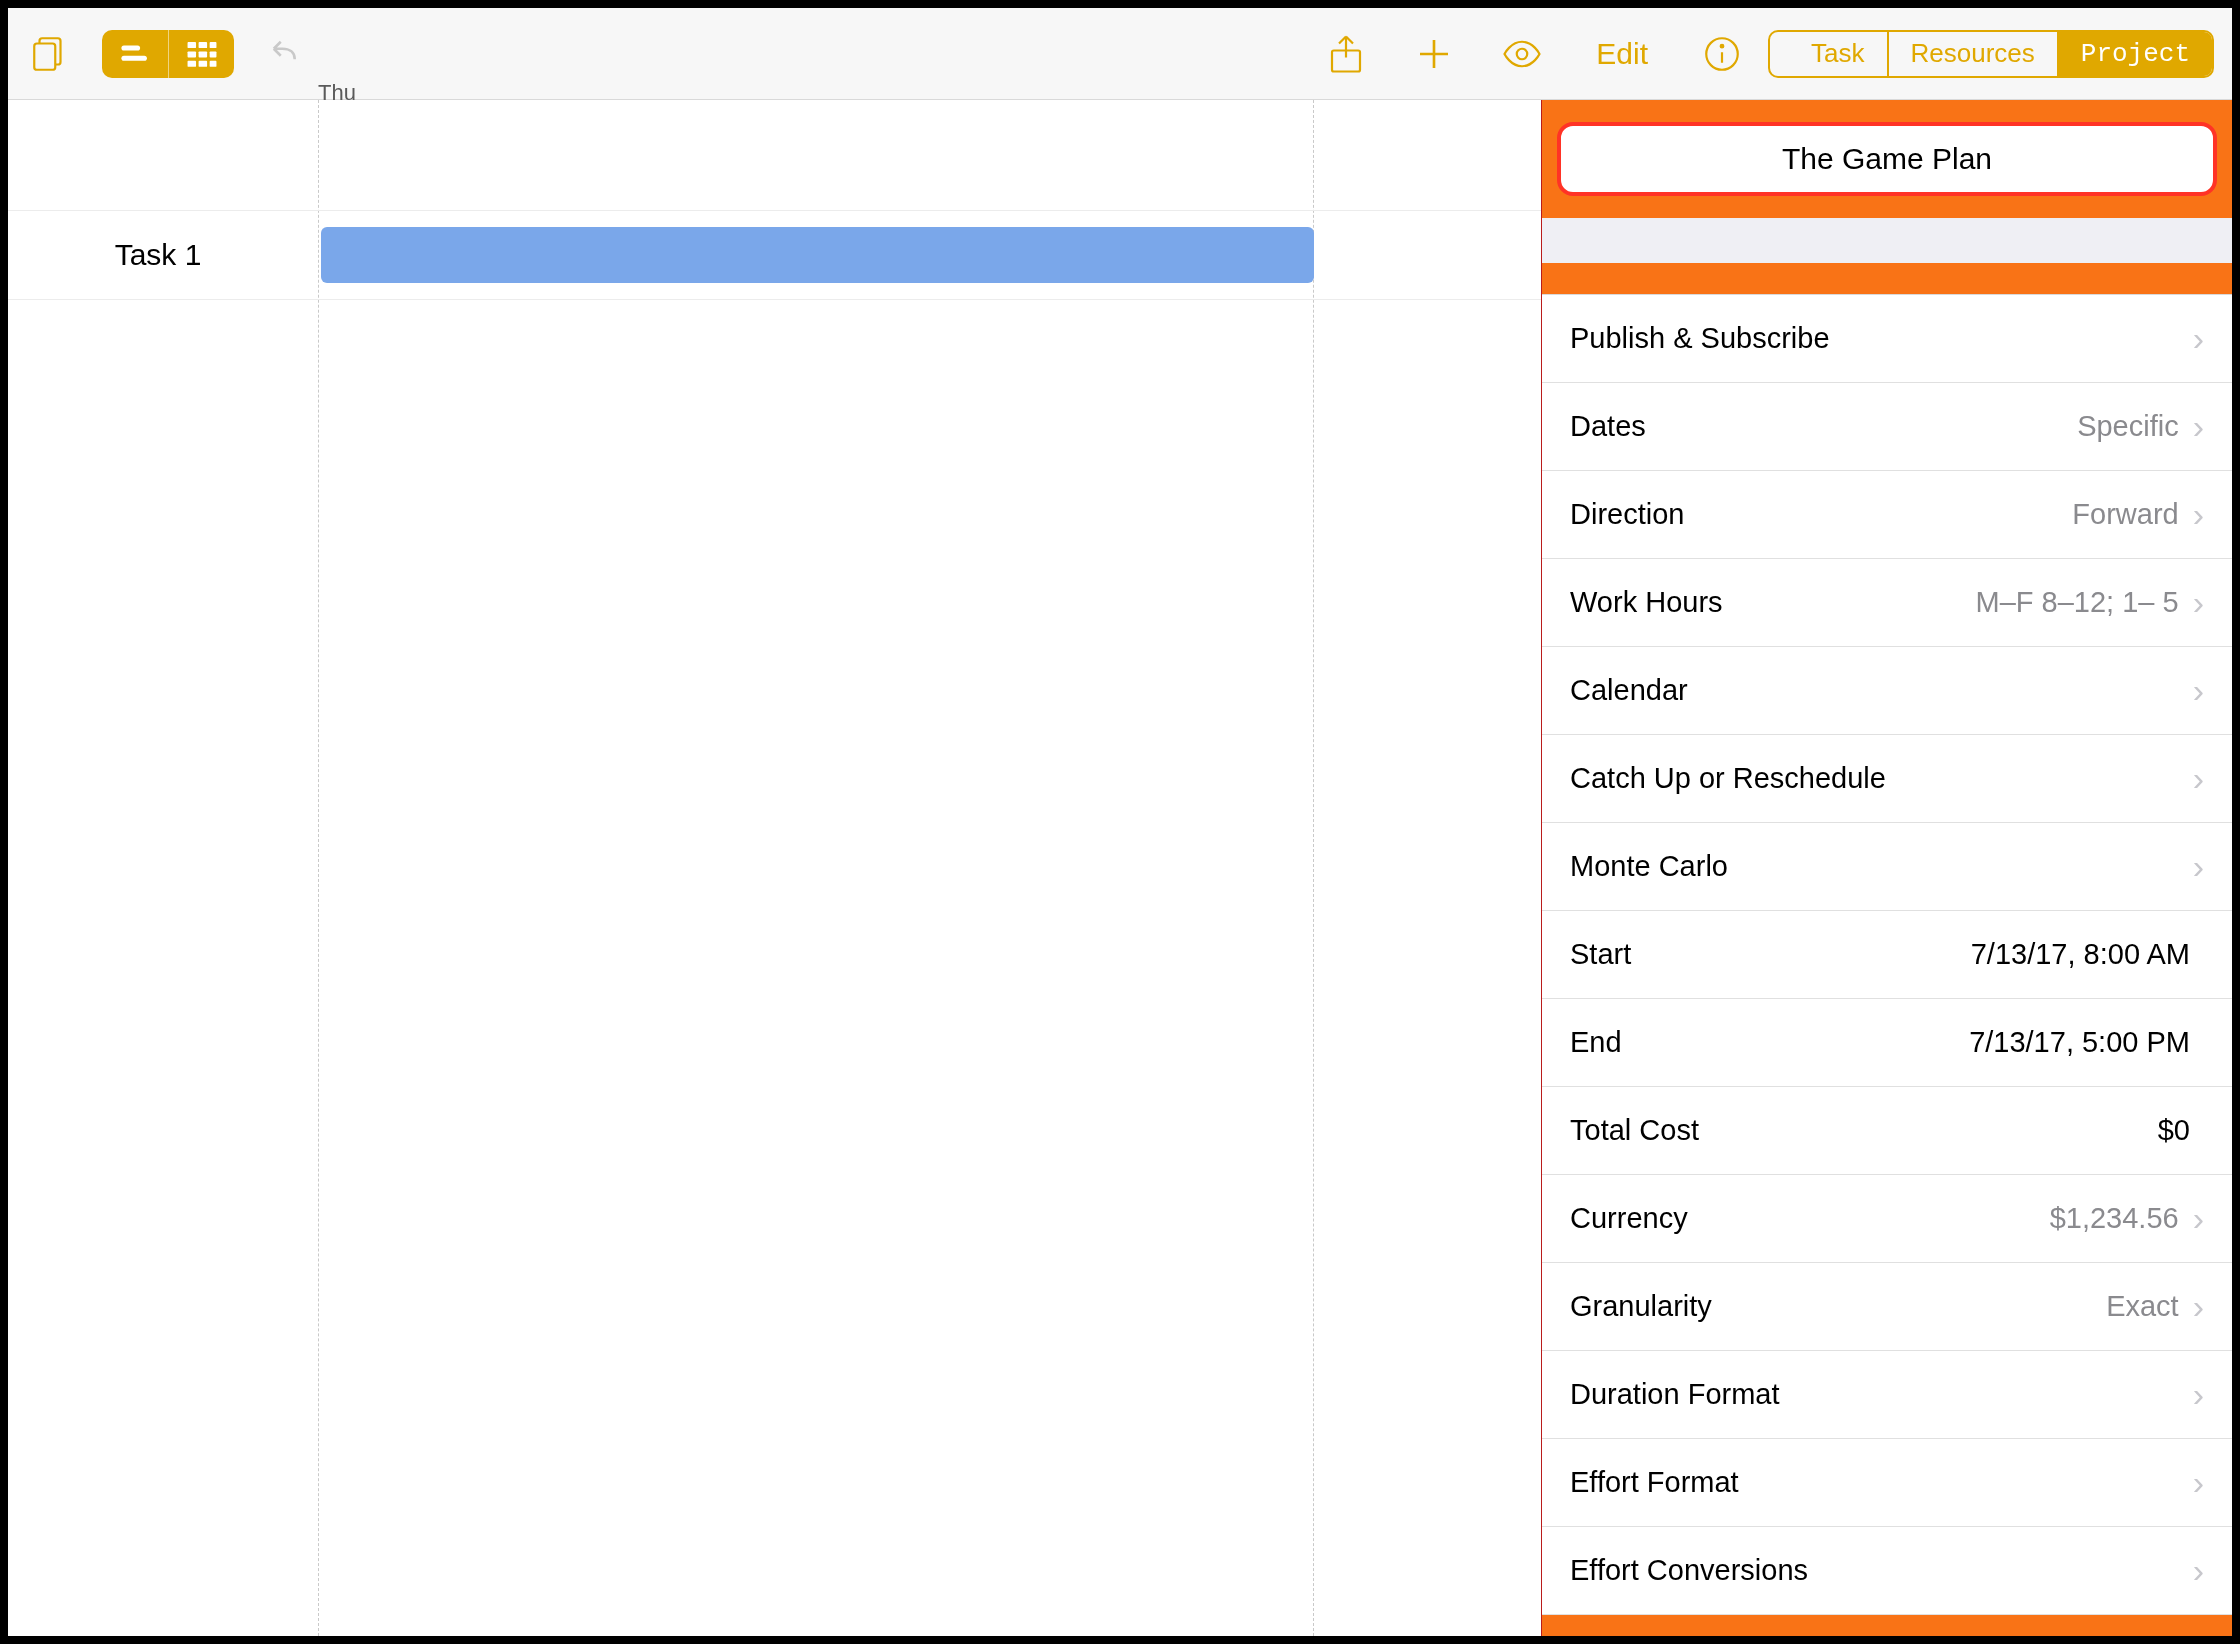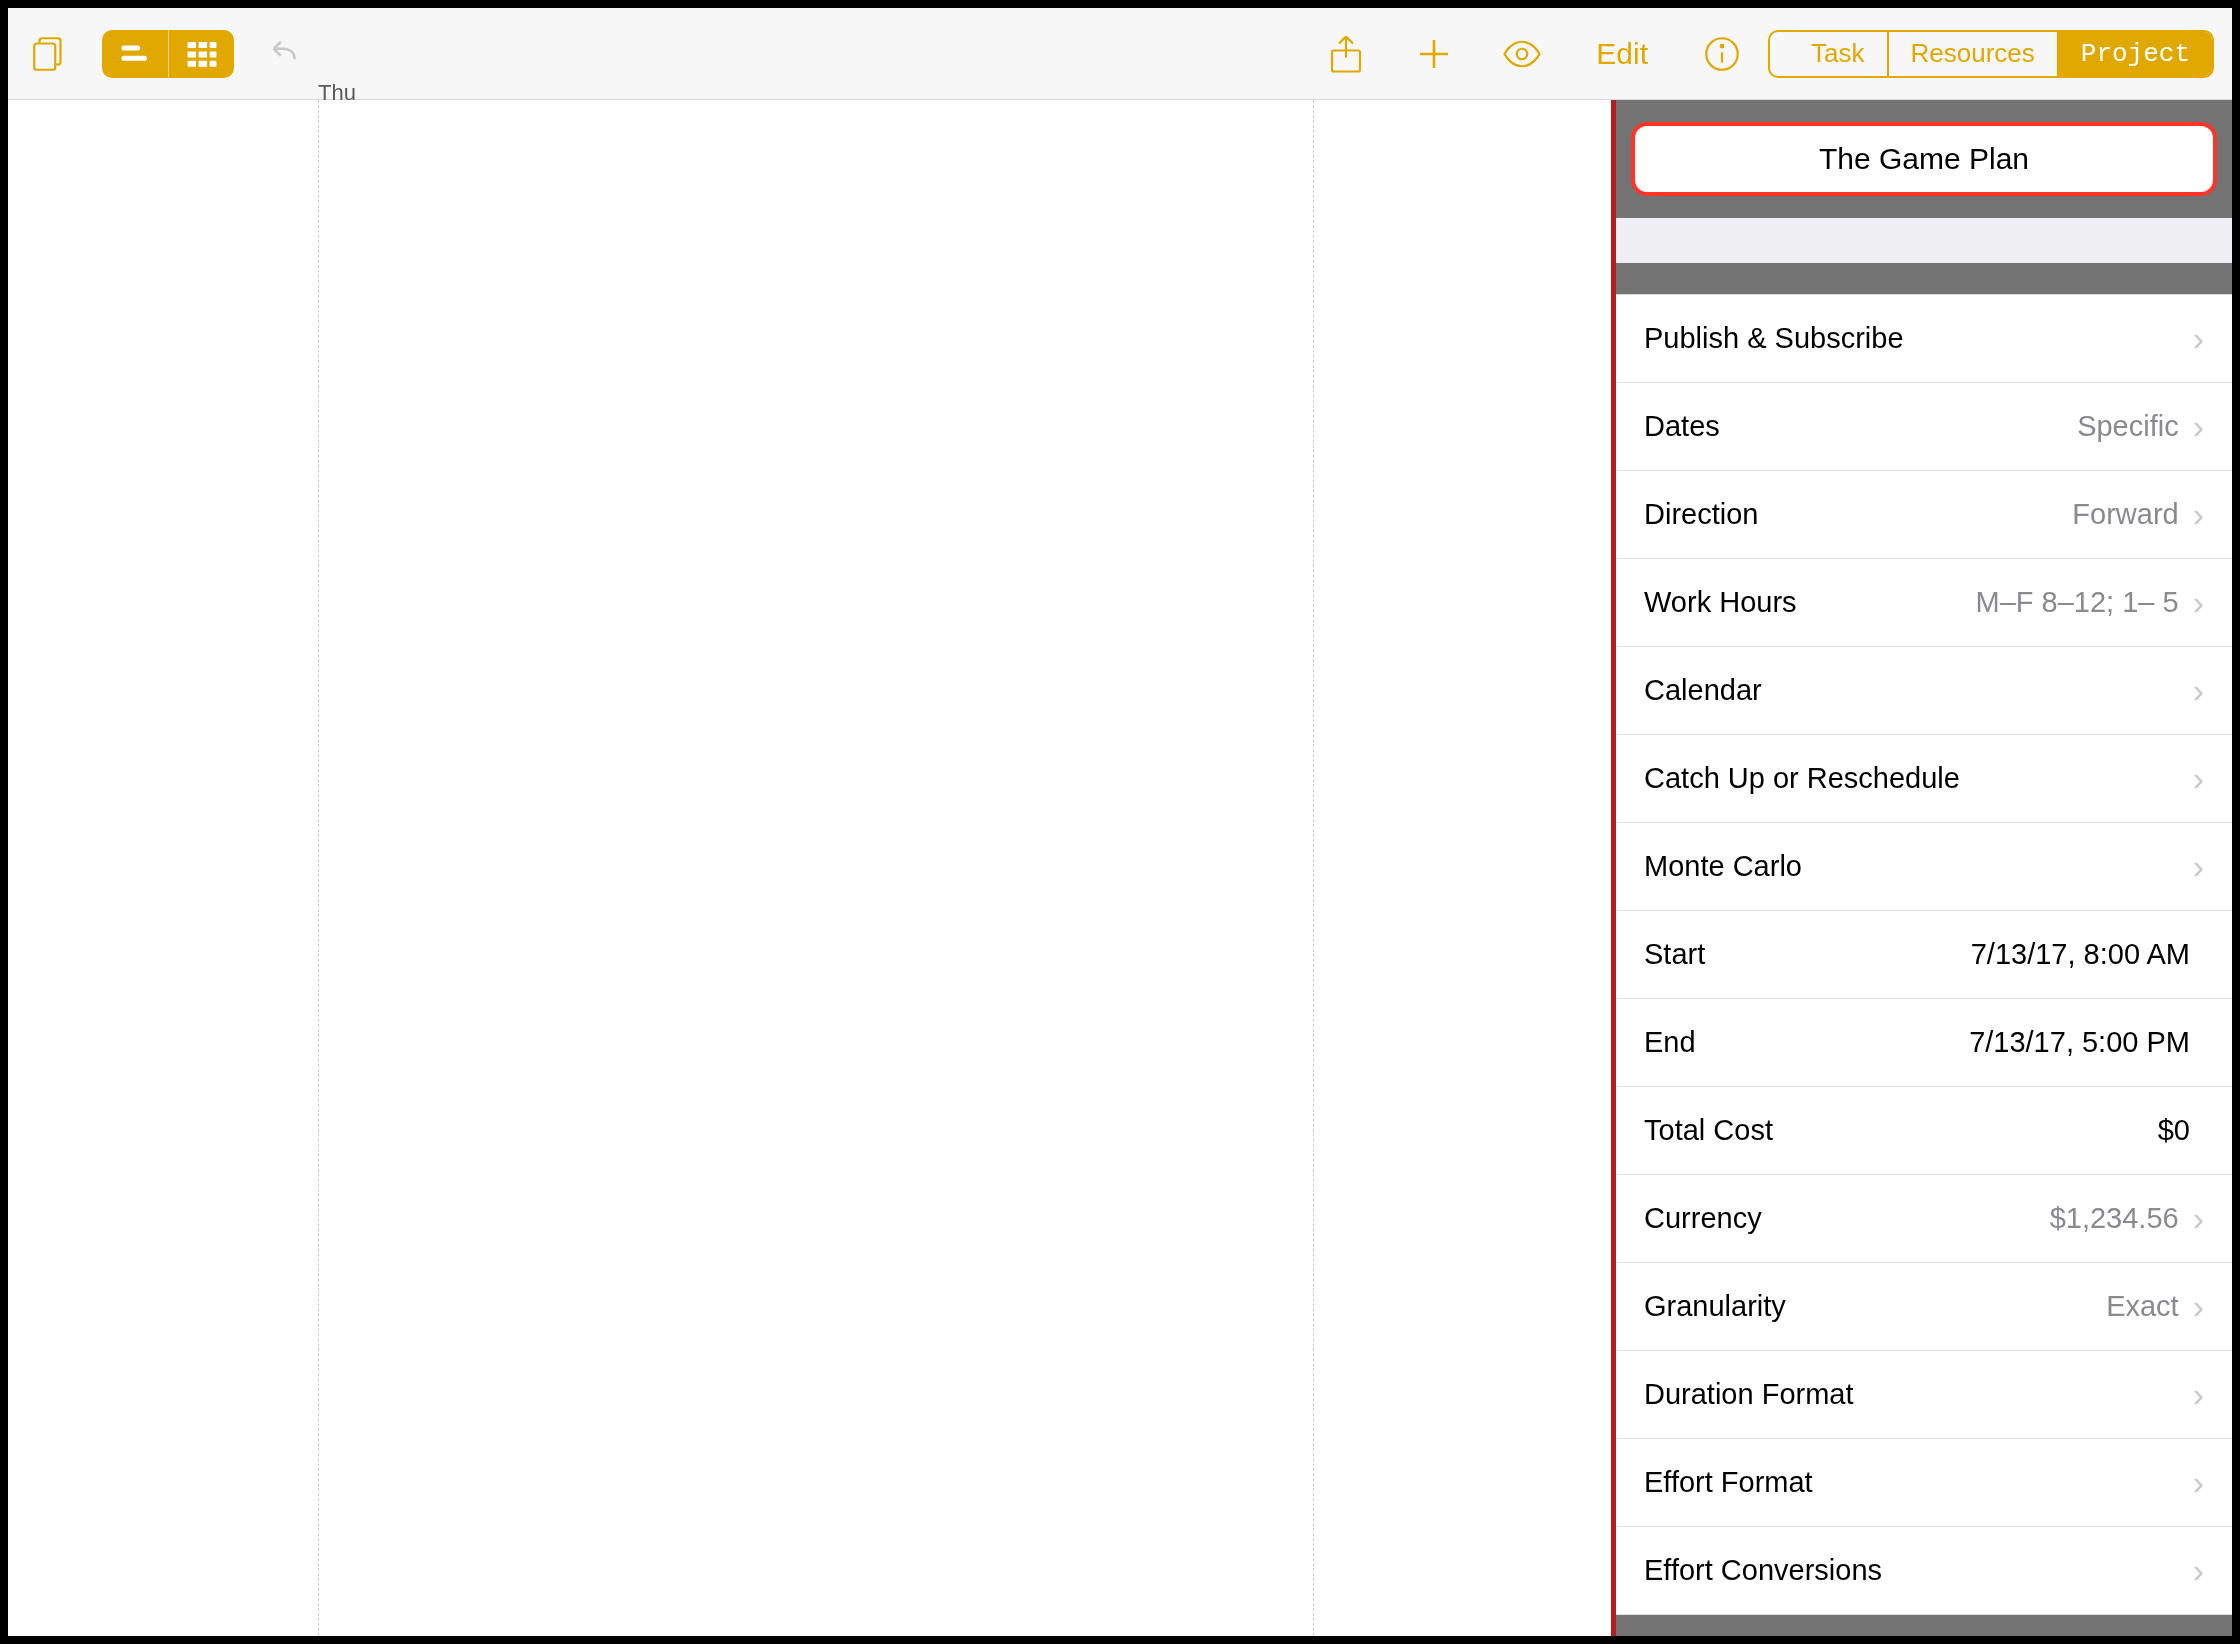--- a/index.html
+++ b/index.html
@@ -38,21 +38,21 @@
   .seg-btn .seg + .seg { border-left:1px solid rgba(255,255,255,0.5);}
   .edit-btn { color:#e0a800; font-size:30px; cursor:pointer; padding: 0 10px;}
   .tab-seg { display:flex; border:2px solid #e0a800; border-radius:10px; overflow:hidden; height:48px;padding-left:19px;}
   .tab-seg .tab { padding:0 22px; display:flex; align-items:center; font-size:26px; color:#e0a800; cursor:pointer;}
   .tab-seg .tab + .tab { border-left:2px solid #e0a800;}
   .tab-seg .tab.active { background:#e0a800; color:#fff;font-family:Liberation Mono, monospace;}
 
   
   .content { flex:1; display:flex; min-height:0;}
   .gantt-area { flex:1; display:flex; flex-direction:row; min-width:0;}
-  .inspector { width:621px; border-left:5px solid #b91c1c; background:#737373; overflow:auto; }
+  .inspector { width:691px; border-left:1px solid #b91c1c; background:#f97316; overflow:auto; }
 
   
   .gantt-header { height:38px; background:#f3f3f3; border-bottom:1px solid #d9d9d9; position:relative; font-size:22px; color:#5a5a5a;}
   .gantt-header .date-cell { position:absolute; left:310px; right:0; top:0; bottom:0; display:flex;}
   .gantt-header .date-label { flex:1; display:flex; align-items:center; justify-content:center;}
   .gantt-body { position:relative; flex:1; background:#fff;}
   .col-divider { position:absolute; top:0; bottom:0; border-left:1px dashed #c9c9c9;}
   .col-divider.c1 { left:310px;}
   .col-divider.c2 { left:1305px;}
   .task-row { position:absolute; top:110px; left:0; right:0; height:90px; display:flex; align-items:center; border-top:1px solid #ececec; border-bottom:1px solid #ececec;}
@@ -153,20 +153,24 @@
     <div class="gantt-area">
       <div class="gantt-header">
         <div class="left-cell"></div>
         <div class="date-cell">
           <div class="date-label">Thu Jul 13</div>
         </div>
       </div>
       <div class="gantt-body">
         <div class="col-divider c1"></div>
         <div class="col-divider c2"></div>
+        <div class="task-row">
+          <div class="task-label">Task 1</div>
+          <div class="task-bar"></div>
+        </div>
       </div>
     </div>
 
     <div class="inspector">
       <div class="title-field-wrap">
         <input class="title-input" value="The Game Plan" style="">
       </div>
       <div class="insp-gap"></div>
       <div class="insp-list">
         <div class="insp-row">

